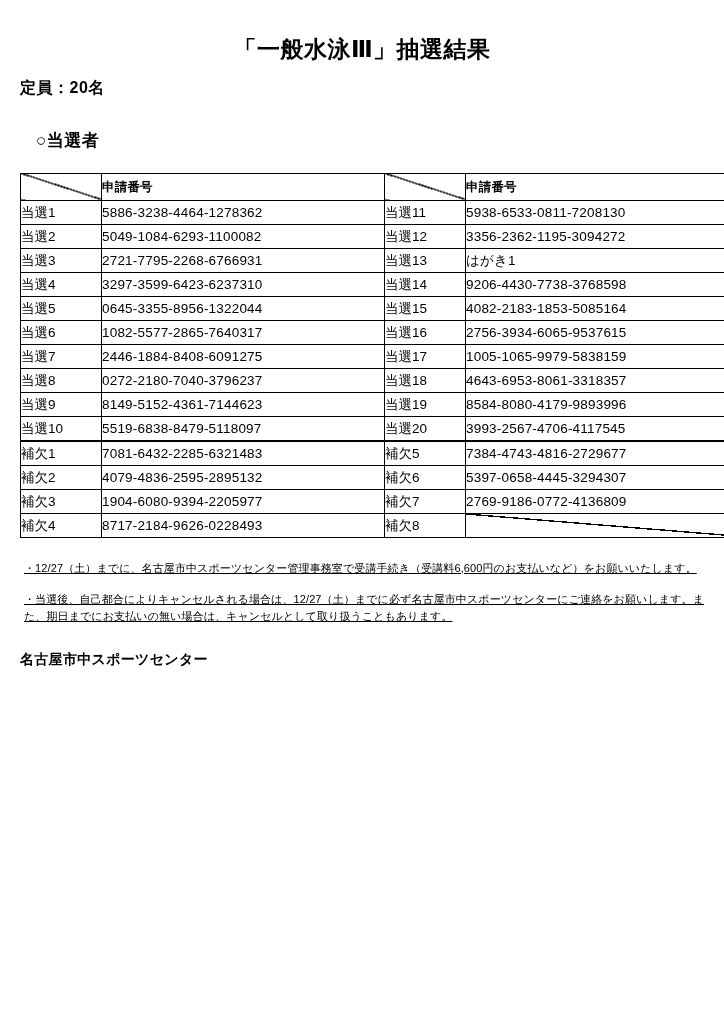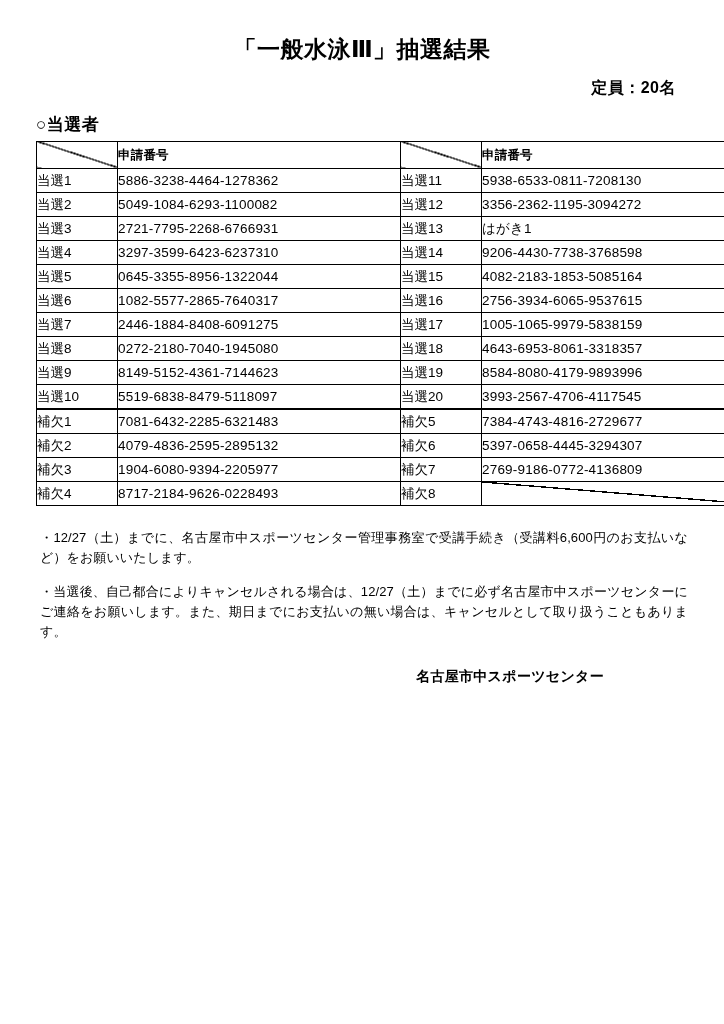--- a/index.html
+++ b/index.html
@@ -13,48 +13,48 @@
     font-family: "Liberation Sans", "DejaVu Sans", sans-serif;
     color: #000000;
     position: relative;
     overflow: hidden;
   }
   .page {
     position: relative;
     width: 724px;
     height: 1024px;
     box-sizing: border-box;
-    padding: 0 36px;
+    padding: 0 20px;
   }
 
   
   .doc-title {
     text-align: center;
     font-size: 23px;
     font-weight: bold;
     letter-spacing: 0.5px;
     margin: 0;
     padding-top: 36px;
     line-height: 1.2;
   }
   .capacity-line {
-    text-align: right;
+    text-align: left;
     font-size: 16px;
     font-weight: bold;
     margin: 0;
     padding-top: 14px;
     padding-right: 12px;
     letter-spacing: 0.5px;
   }
 
   
   .section-heading {
     font-size: 17px;
     font-weight: bold;
-    margin: 0;
+    margin: 16px;
     padding: 14px 0 5px 0;
     letter-spacing: 0.5px;
   }
 
   
   .result-table {
     width: 100%;
     border-collapse: collapse;
     table-layout: fixed;
     border: 1.6px solid #000;
@@ -101,33 +101,34 @@
         #000 calc(50% - 0.7px),
         #000 calc(50% + 0.7px),
         transparent calc(50% + 0.7px));
   }
 
   
   .notes {
     padding-top: 22px;
   }
   .note {
-    font-size: 13px;
+    font-size: 11px;
     line-height: 1.55;
     margin: 0 0 14px 0;
     text-align: justify;
     padding-left: 4px;
     letter-spacing: 0.1px;
+    text-decoration: underline;
   }
 
   
   .footer {
     padding-top: 8px;
     padding-right: 84px;
-    text-align: right;
+    text-align: left;
   }
   .footer-line {
     font-size: 14px;
     font-weight: bold;
     line-height: 1.75;
     letter-spacing: 0.3px;
   }
 </style>
 </head>
 <body>
@@ -186,21 +187,21 @@
         <td class="col-value">2756-3934-6065-9537615</td>
       </tr>
       <tr>
         <td class="col-label">当選7</td>
         <td class="col-value">2446-1884-8408-6091275</td>
         <td class="col-label">当選17</td>
         <td class="col-value">1005-1065-9979-5838159</td>
       </tr>
       <tr>
         <td class="col-label">当選8</td>
-        <td class="col-value">0272-2180-7040-1945080</td>
+        <td class="col-value">0272-2180-7040-3796237</td>
         <td class="col-label">当選18</td>
         <td class="col-value">4643-6953-8061-3318357</td>
       </tr>
       <tr>
         <td class="col-label">当選9</td>
         <td class="col-value">8149-5152-4361-7144623</td>
         <td class="col-label">当選19</td>
         <td class="col-value">8584-8080-4179-9893996</td>
       </tr>
       <tr>

